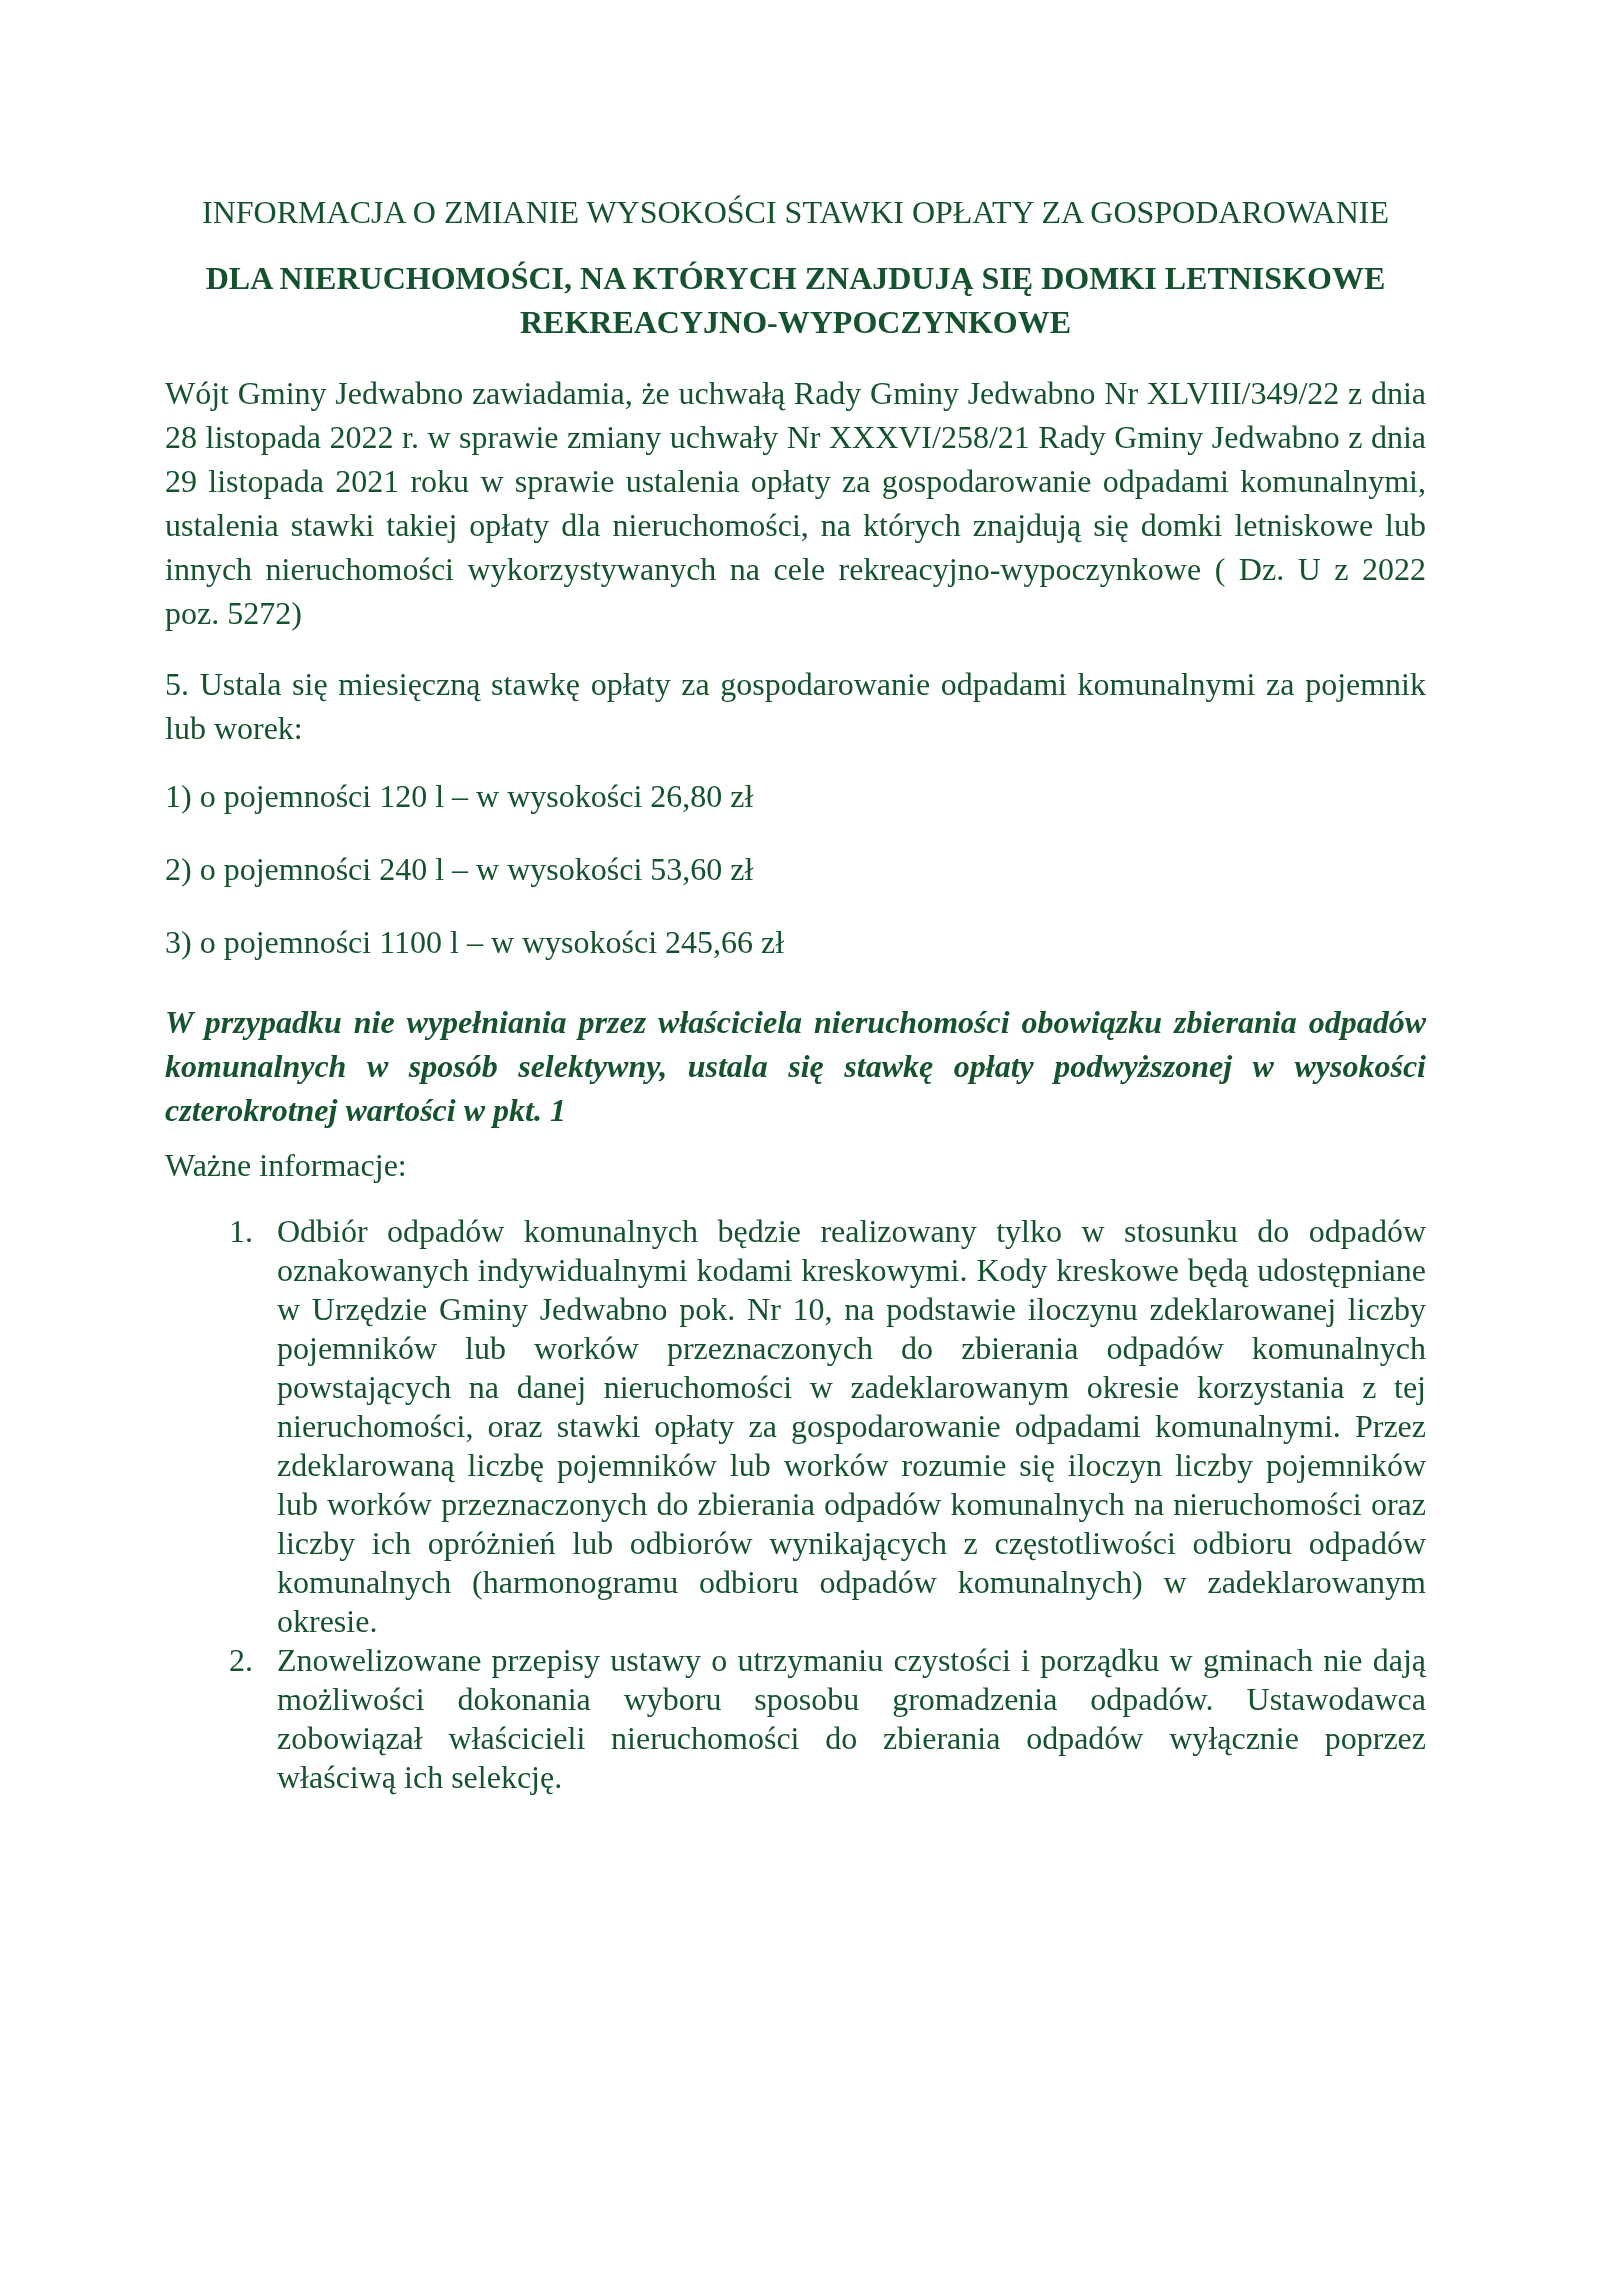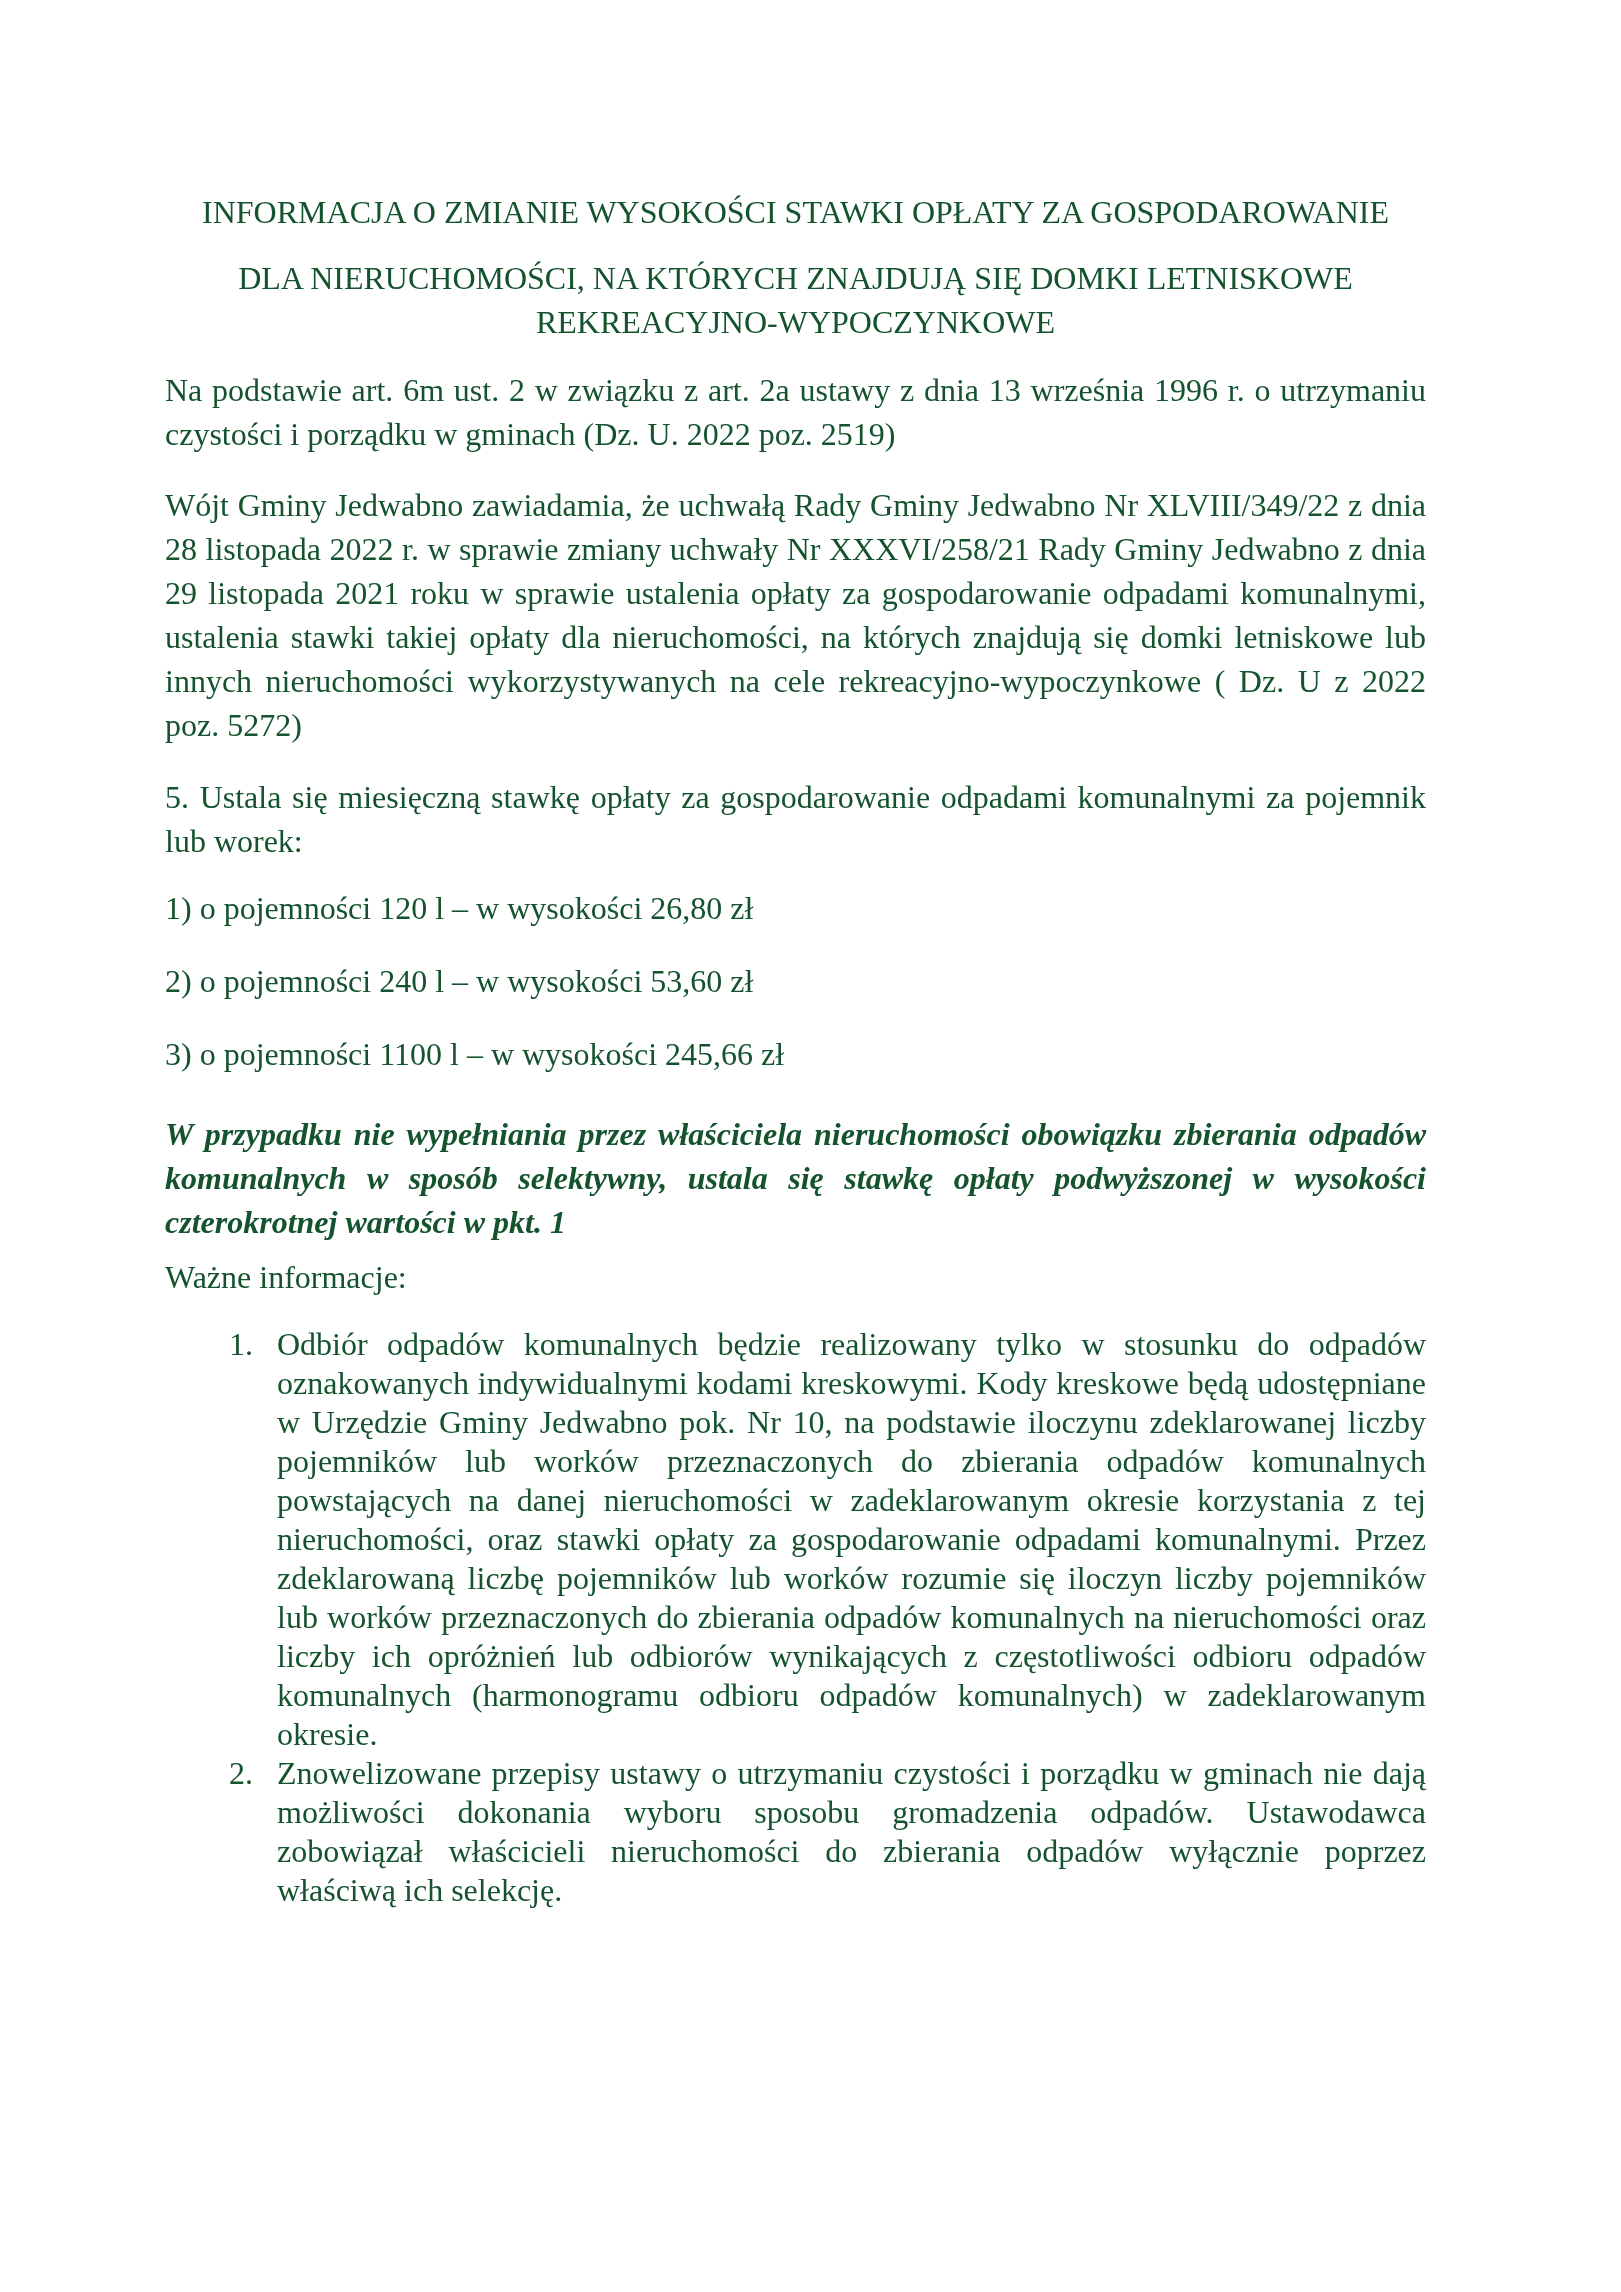--- a/index.html
+++ b/index.html
@@ -19,21 +19,21 @@
     font-size: 32px;
     line-height: 46px;
     font-weight: 400;
   }
   .doc-title b { font-weight: 700; }
   .doc-subtitle {
     margin-top: 20.6px;
     text-align: center;
     font-size: 32px;
     line-height: 44px;
-    font-weight: 400;
+    font-weight: 700;
   }
   .heading-rates {
     margin-top: 24.5px;
     text-align: center;
     font-size: 32px;
     line-height: 44px;
     font-weight: 400;
   }
   .body-par {
     font-size: 32px;
@@ -94,21 +94,20 @@
 
   <div class="doc-title">
     <div>INFORMACJA O ZMIANIE WYSOKOŚCI STAWKI OPŁATY ZA GOSPODAROWANIE</div>
   </div>
 
   <div class="doc-subtitle">
     <div>DLA NIERUCHOMOŚCI, NA KTÓRYCH ZNAJDUJĄ SIĘ DOMKI LETNISKOWE</div>
     <div>REKREACYJNO-WYPOCZYNKOWE</div>
   </div>
 
-  <p class="body-par mt25">Na podstawie art. 6m ust. 2 w związku z art. 2a ustawy z dnia 13 września 1996 r. o utrzymaniu czystości i porządku w gminach (Dz. U. 2022 poz. 2519)</p>
 
   <p class="body-par mt28">Wójt Gminy Jedwabno zawiadamia, że uchwałą Rady Gminy Jedwabno Nr XLVIII/349/22 z dnia 28 listopada 2022 r. w sprawie zmiany uchwały Nr XXXVI/258/21 Rady Gminy Jedwabno z dnia 29 listopada 2021 roku w sprawie ustalenia opłaty za gospodarowanie odpadami komunalnymi, ustalenia stawki takiej opłaty dla nieruchomości, na których znajdują się domki letniskowe lub innych nieruchomości wykorzystywanych na cele rekreacyjno-wypoczynkowe ( Dz. U z 2022 poz. 5272)</p>
 
 
   <p class="body-par mt28">5. Ustala się miesięczną stawkę opłaty za gospodarowanie odpadami komunalnymi za pojemnik lub worek:</p>
 
   <p class="rate-line mt24">1) o pojemności 120 l – w wysokości 26,80 zł</p>
   <p class="rate-line mt30">2) o pojemności 240 l – w wysokości 53,60 zł</p>
   <p class="rate-line mt30">3) o pojemności 1100 l – w wysokości 245,66 zł</p>
 

